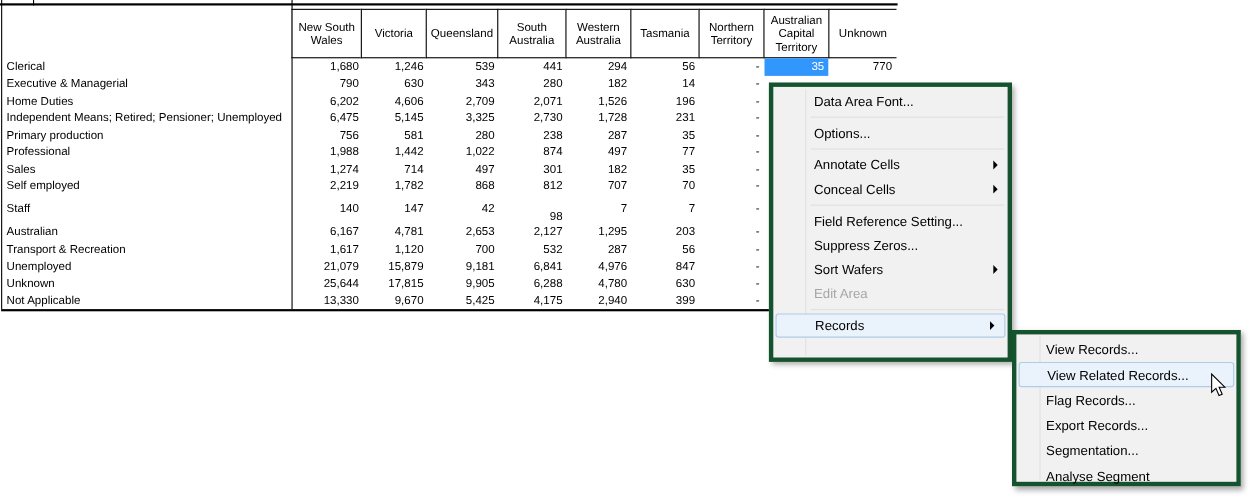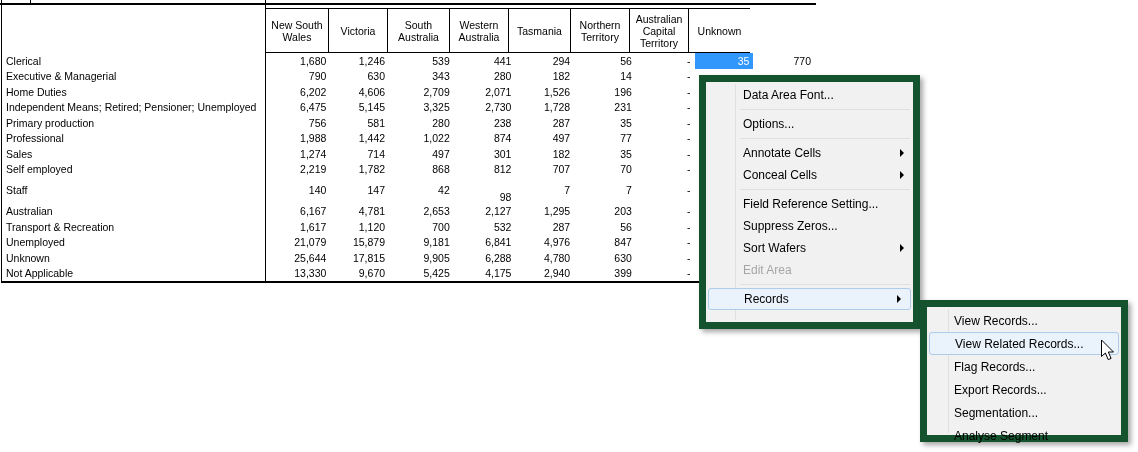--- a/index.html
+++ b/index.html
@@ -18,21 +18,21 @@
 
   
   #table-body{position:absolute;left:2px;top:53px;width:813px;height:228px;display:flex;flex-direction:column;}
   .trow{flex:1;display:flex;align-items:center;}
   .rlabel{width:263px;font-size:10.5px;color:#000;padding-left:4px;white-space:nowrap;overflow:hidden;}
   .dcell{box-sizing:border-box;text-align:right;font-size:10.5px;color:#000;padding-right:4px;
          height:100%;display:flex;align-items:center;justify-content:flex-end;}
   .dcell.selected{color:#fff;}
 
   
-  .menu{position:absolute;background:#f1f1f1;border:7px solid #14532d;box-sizing:border-box;
+  .menu{position:absolute;background:#f1f1f1;border:4px solid #14532d;box-sizing:border-box;
         box-shadow:3px 3px 5px rgba(0,0,0,0.35);font-size:12px;color:#000;}
   .menu .gutter{position:absolute;top:2px;bottom:2px;width:1px;background:#e0e0e0;}
   .menu-inner{position:relative;padding:2px 0;}
   .mitem{position:relative;height:22px;display:flex;align-items:center;box-sizing:border-box;}
   #records-submenu .mitem{height:23px;}
   .mitem span{pointer-events:none;}
   #context-menu .mitem{padding-left:37px;}
   #records-submenu .mitem{padding-left:27px;}
   .mitem.disabled{color:#a6a6a6;}
   .mitem.hl{background:#eaf2fb;border:1px solid #aecbe8;border-radius:3px;margin:0 2px;}
@@ -52,20 +52,21 @@
 
   <div class="hline" style="left:0;top:3px;width:816px;height:2px;"></div>
   <div class="vline" style="left:1px;top:0;width:1px;height:281px;"></div>
   <div class="vline" style="left:30px;top:0;width:1px;height:5px;"></div>
   <div class="vline" style="left:265px;top:0;width:1px;height:281px;"></div>
   <div class="hline" style="left:1px;top:281px;width:815px;height:2px;"></div>
 
   <div id="col-headers">
       <div class="hcell" style="width: 63px;">New South Wales</div>
       <div class="hcell" style="width: 59px;">Victoria</div>
+      <div class="hcell" style="width: 65px;">Queensland</div>
       <div class="hcell" style="width: 62px;">South Australia</div>
       <div class="hcell" style="width: 59px;">Western Australia</div>
       <div class="hcell" style="width: 62px;">Tasmania</div>
       <div class="hcell" style="width: 59px;">Northern Territory</div>
       <div class="hcell" style="width: 59px;">Australian Capital Territory</div>
       <div class="hcell" style="width: 62px;">Unknown</div>
     </div>
 
   <div id="table-body">
       <div class="trow">

